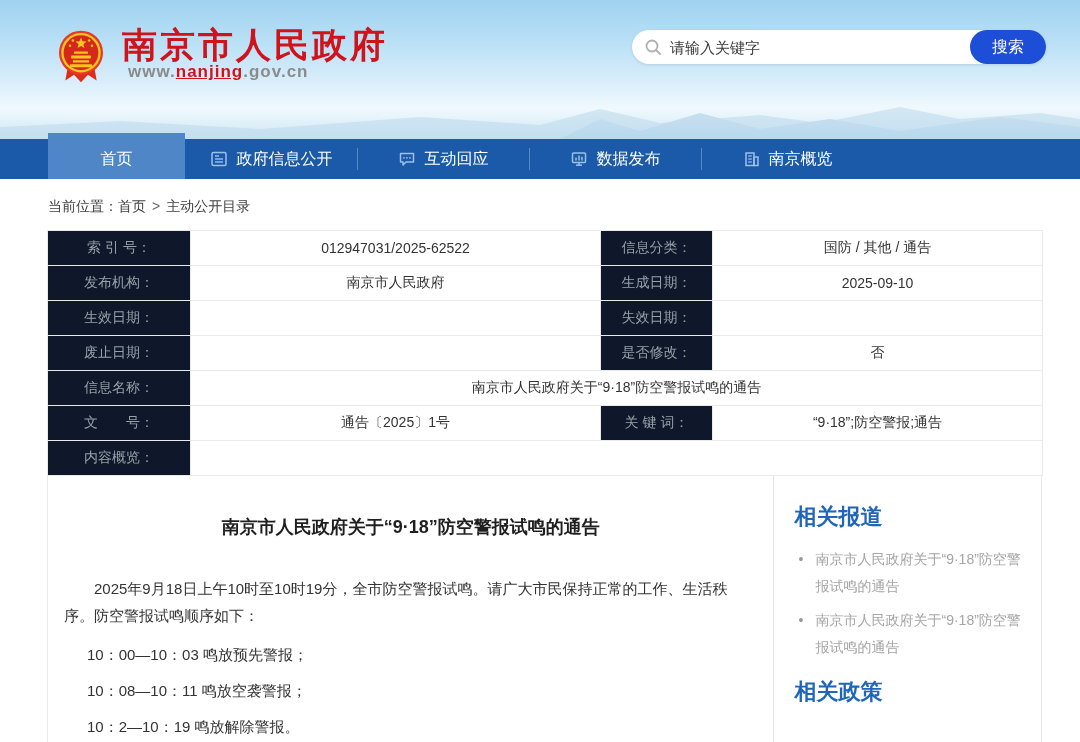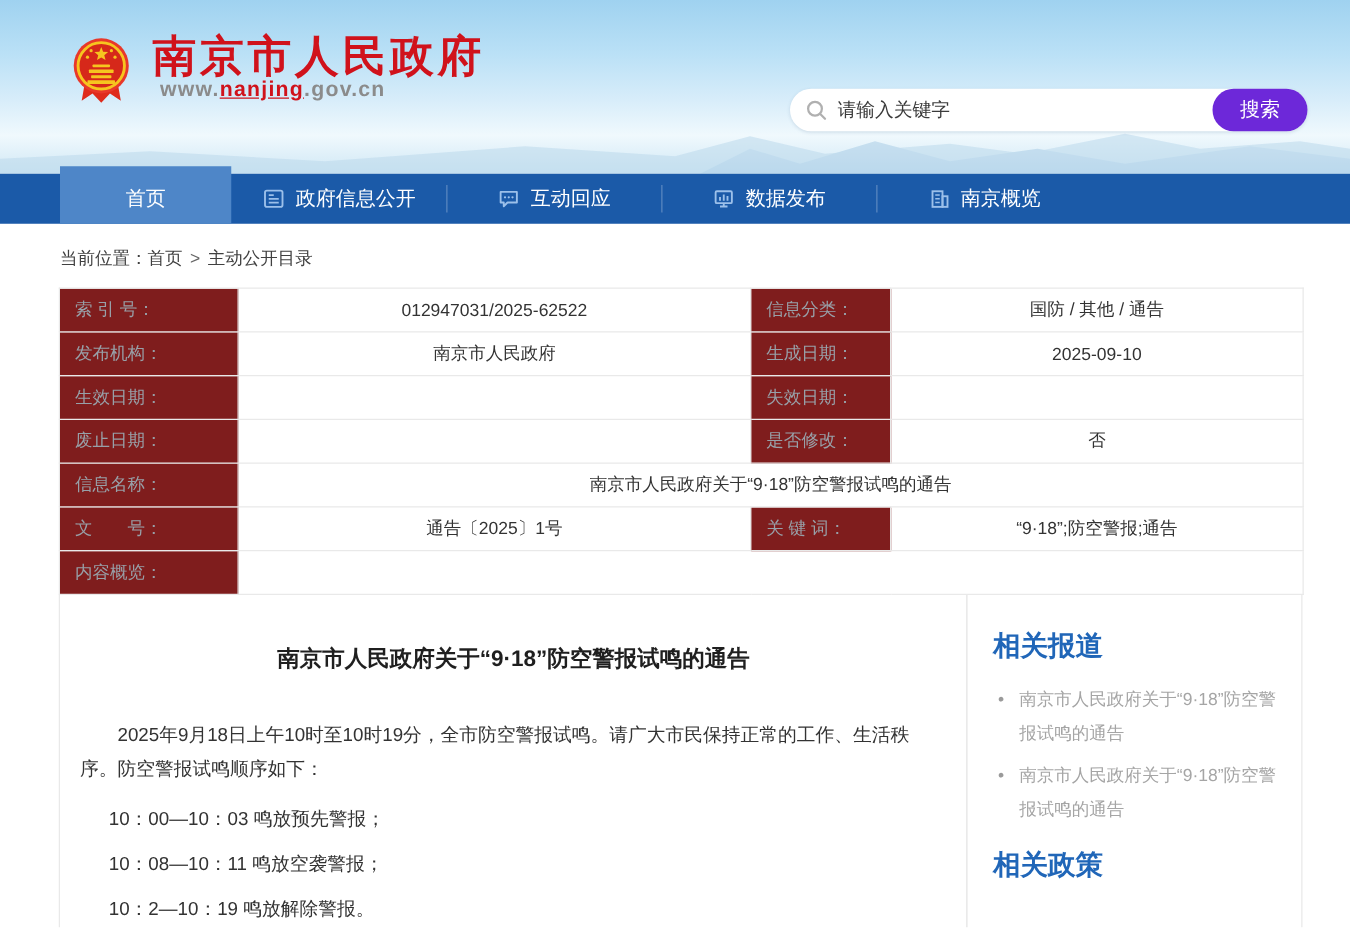--- a/index.html
+++ b/index.html
@@ -13,28 +13,28 @@
     overflow:hidden;
   }
   .skyline { position:absolute; bottom:0; left:0; width:1080px; height:60px; opacity:.55; }
   .logo-wrap { position:absolute; left:52px; top:12px; width:58px; height:86px; }
   .site-title { position:absolute; left:122px; top:22px; color:#d0121b; font-size:35px;
     font-weight:bold; letter-spacing:3px; }
   .site-url { position:absolute; left:128px; top:62px; font-size:17px; font-weight:bold; color:#8b8b8b; letter-spacing:1px;}
   .site-url .red { color:#d0121b;text-decoration:underline; }
 
   .search-bar { position:absolute; left:632px; top:30px; width:414px; height:34px;
-    background:#fff; border-radius:17px; box-shadow:0 1px 3px rgba(60,100,140,.18);margin-top:41px; }
+    background:#fff; border-radius:17px; box-shadow:0 1px 3px rgba(60,100,140,.18); }
   .search-icon { position:absolute; left:12px; top:8px; }
   .search-input { position:absolute; left:38px; top:1px; width:290px; height:32px; border:none;
     outline:none; background:transparent; font-size:15px; color:#333;
     font-family:"Liberation Sans","DejaVu Sans",sans-serif; }
   .search-input::placeholder { color:#3a3a3a; opacity:1; }
   .search-btn { position:absolute; right:0; top:0; width:76px; height:34px; border:none;
-    border-radius:17px; background:#6d28d9; color:#fff; font-size:16px; cursor:pointer;
+    border-radius:17px; background:#1d4ed8; color:#fff; font-size:16px; cursor:pointer;
     font-family:"Liberation Sans","DejaVu Sans",sans-serif; }
 
   
   .navbar { position:relative; width:1080px; height:40px; background:#1b5aa8; }
   .nav-inner { position:absolute; left:48px; top:0; height:40px; display:flex; }
   .nav-item { height:40px; display:flex; align-items:center; justify-content:center;
     color:#fff; font-size:16px; cursor:pointer; position:relative; }
   .nav-item .nav-ico { margin-right:8px; display:inline-flex; }
   .nav-item.active { width:137px; background:#4e86c8; height:46px; margin-top:-6px;
     padding-top:6px; }
@@ -45,21 +45,21 @@
   
   .breadcrumb { margin:19px 0 0 48px; font-size:14px; color:#404040; }
   .breadcrumb a { color:#404040; text-decoration:none; cursor:pointer; }
   .breadcrumb .sep { margin:0 6px; color:#666; }
 
   
   .content { margin:14px 0 0 47px; width:995px; }
 
   table.meta { width:995px; border-collapse:collapse; table-layout:fixed; font-size:14px; }
   table.meta td { border:1px solid #e9e9e9; height:35px; padding:4px 12px; }
-  td.lbl { background:#7f1d1d; color:#98a0a8; text-align:left; }
+  td.lbl { background:#0f172a; color:#98a0a8; text-align:center; }
   td.val { color:#333;text-align:center; }
   .w1{width:143px;} .w2{width:410px;} .w3{width:112px;} .w4{width:330px;}
 
   .article-region { display:flex; width:995px; height:266px;
     border-left:1px solid #e9e9e9; border-right:1px solid #e9e9e9; }
   .article-col { width:727px; }
   .article-title { margin-top:39px; text-align:center; font-size:18px; font-weight:bold;
     color:#1f1f1f; }
   .article-body { margin:36px 18px 0 16px; font-size:15px; color:#333; line-height:27px; }
   .article-body p.lead { text-indent:2em; }

